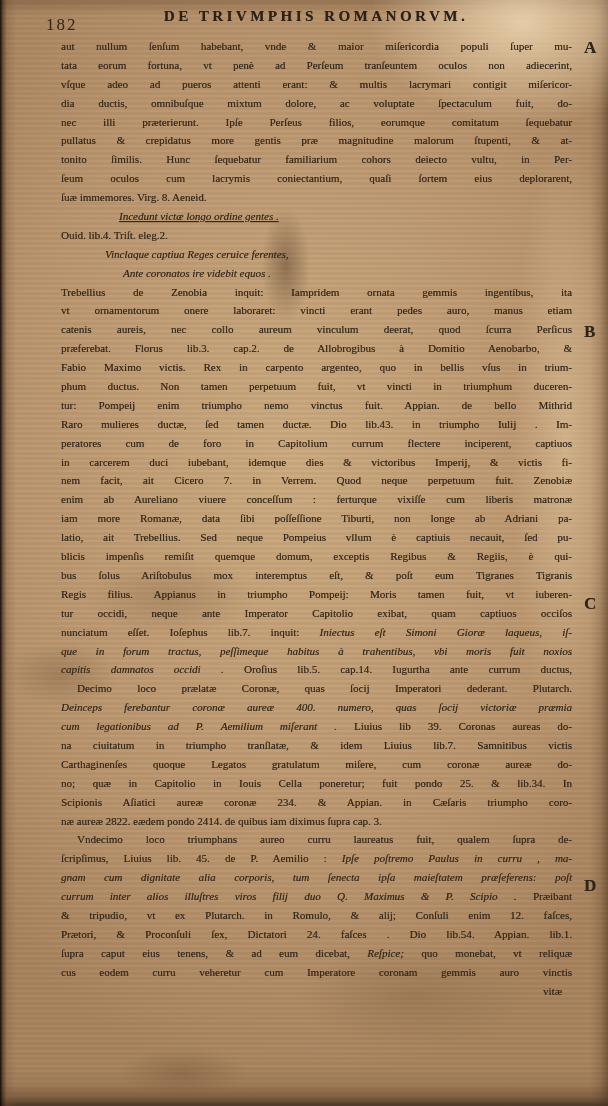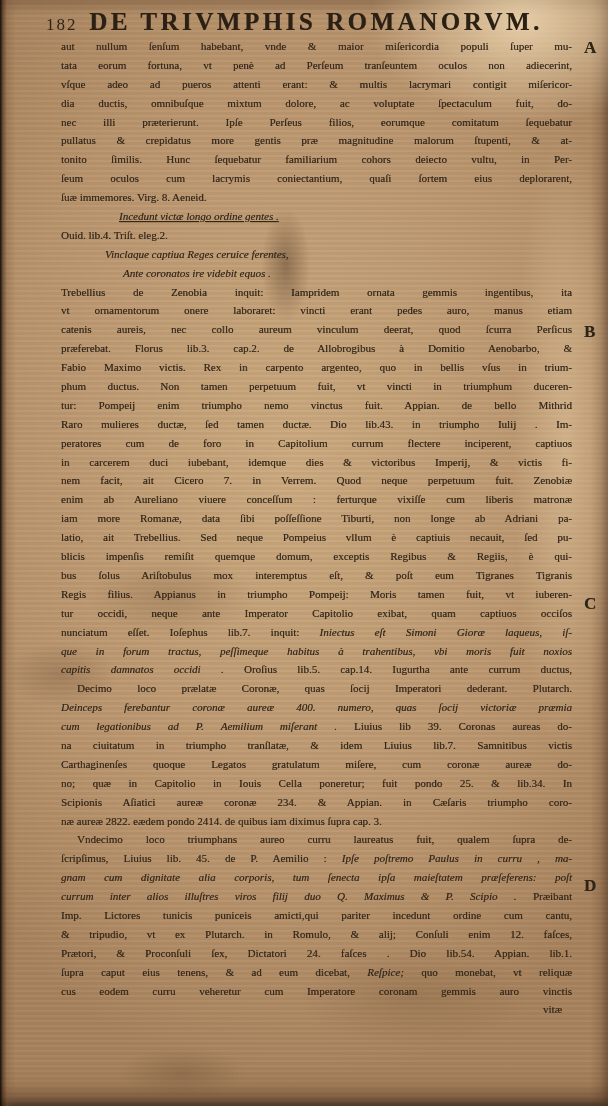--- a/index.html
+++ b/index.html
@@ -25,21 +25,21 @@
       radial-gradient(ellipse 430px 620px at 48% 42%, #cbaa80, #b7936d 68%, #a6825d 100%);
     background-color:#af8b65;
   }
   .header{position:absolute;top:8px;left:0;width:100%;height:30px;}
   .pagenum{
     position:absolute;left:46px;top:7px;
     font-size:17px;letter-spacing:2px;color:#2e2418;
   }
   .runtitle{
     position:absolute;left:60px;top:0;width:512px;
-    text-align:center;font-size:25px;font-weight:bold;
+    text-align:center;font-size:15px;font-weight:bold;
     letter-spacing:3.5px;color:#2a2014;
     text-shadow:0.4px 0.4px 0.6px rgba(45,30,15,0.5);
   }
   .body{
     position:absolute;left:61px;top:37px;width:511px;
     font-size:11px;line-height:18.9px;
   }
   .line{
     text-align:justify;text-align-last:justify;
     height:18.9px;white-space:nowrap;
@@ -111,21 +111,20 @@
       <div class="line"><span class="it">cum legationibus ad P. Aemilium miſerant . </span><span>Liuius lib 39. Coronas aureas do-</span></div>
       <div class="line"><span>na ciuitatum in triumpho tranſlatæ, &amp; idem Liuius lib.7. Samnitibus victis</span></div>
       <div class="line"><span>Carthaginenſes quoque Legatos gratulatum miſere, cum coronæ aureæ do-</span></div>
       <div class="line"><span>no; quæ in Capitolio in Iouis Cella poneretur; fuit pondo 25. &amp; lib.34. In</span></div>
       <div class="line"><span>Scipionis Aſiatici aureæ coronæ 234. &amp; Appian. in Cæſaris triumpho coro-</span></div>
       <div class="line endp"><span>næ aureæ 2822. eædem pondo 2414. de quibus iam diximus ſupra cap. 3.</span></div>
       <div class="line ind"><span>Vndecimo loco triumphans aureo curru laureatus fuit, qualem ſupra de-</span></div>
       <div class="line"><span>ſcripſimus, Liuius lib. 45. de P. Aemilio :  </span><span class="it">Ipſe poſtremo Paulus in curru , ma-</span></div>
       <div class="line"><span class="it">gnam cum dignitate alia corporis, tum ſenecta ipſa maieſtatem præſeferens: poſt</span></div>
       <div class="line"><span class="it">currum inter alios illuſtres viros filij duo Q. Maximus &amp; P. Scipio . </span><span>Præibant</span></div>
-      <div class="line"><span>Imp. Lictores tunicis puniceis amicti,qui pariter incedunt ordine cum cantu,</span></div>
       <div class="line"><span>&amp; tripudio, vt ex Plutarch. in Romulo, &amp; alij; Conſuli enim 12. faſces,</span></div>
       <div class="line"><span>Prætori, &amp; Proconſuli ſex, Dictatori 24. faſces . Dio lib.54. Appian. lib.1.</span></div>
       <div class="line"><span>ſupra caput eius tenens, &amp; ad eum dicebat, </span><span class="it">Reſpice;</span><span> quo monebat, vt reliquæ</span></div>
       <div class="line"><span>cus eodem curru veheretur cum Imperatore coronam gemmis auro vinctis</span></div>
       <div class="line cw"><span>vitæ</span></div>
     </div>
 
   <div class="marginletters">
     <span class="ml-0">A</span>
     <span class="ml-1">B</span>

